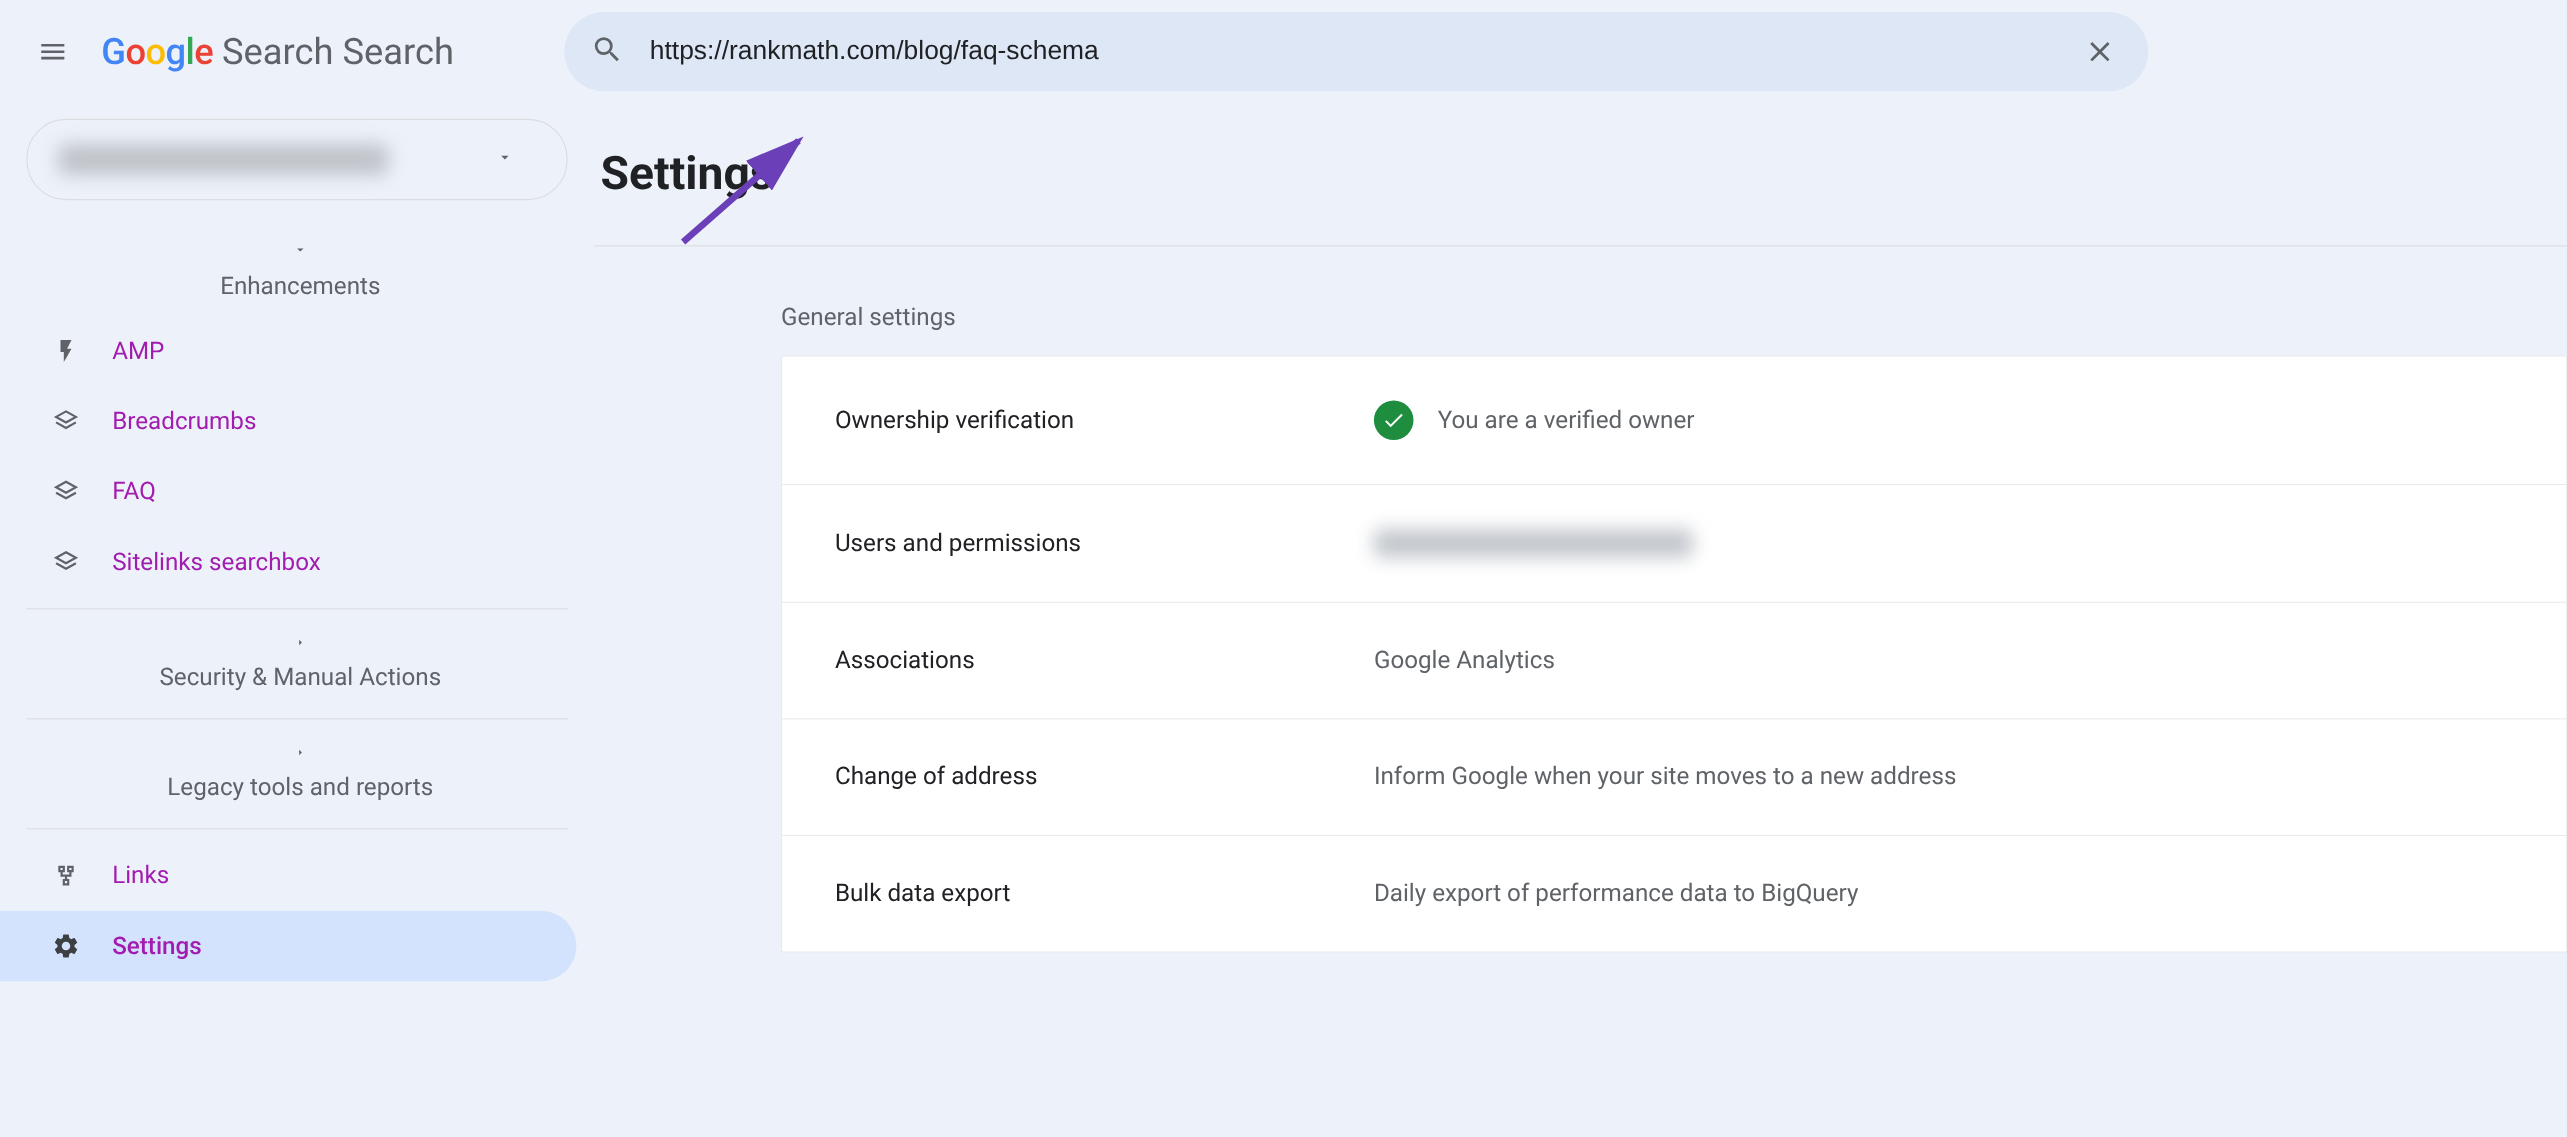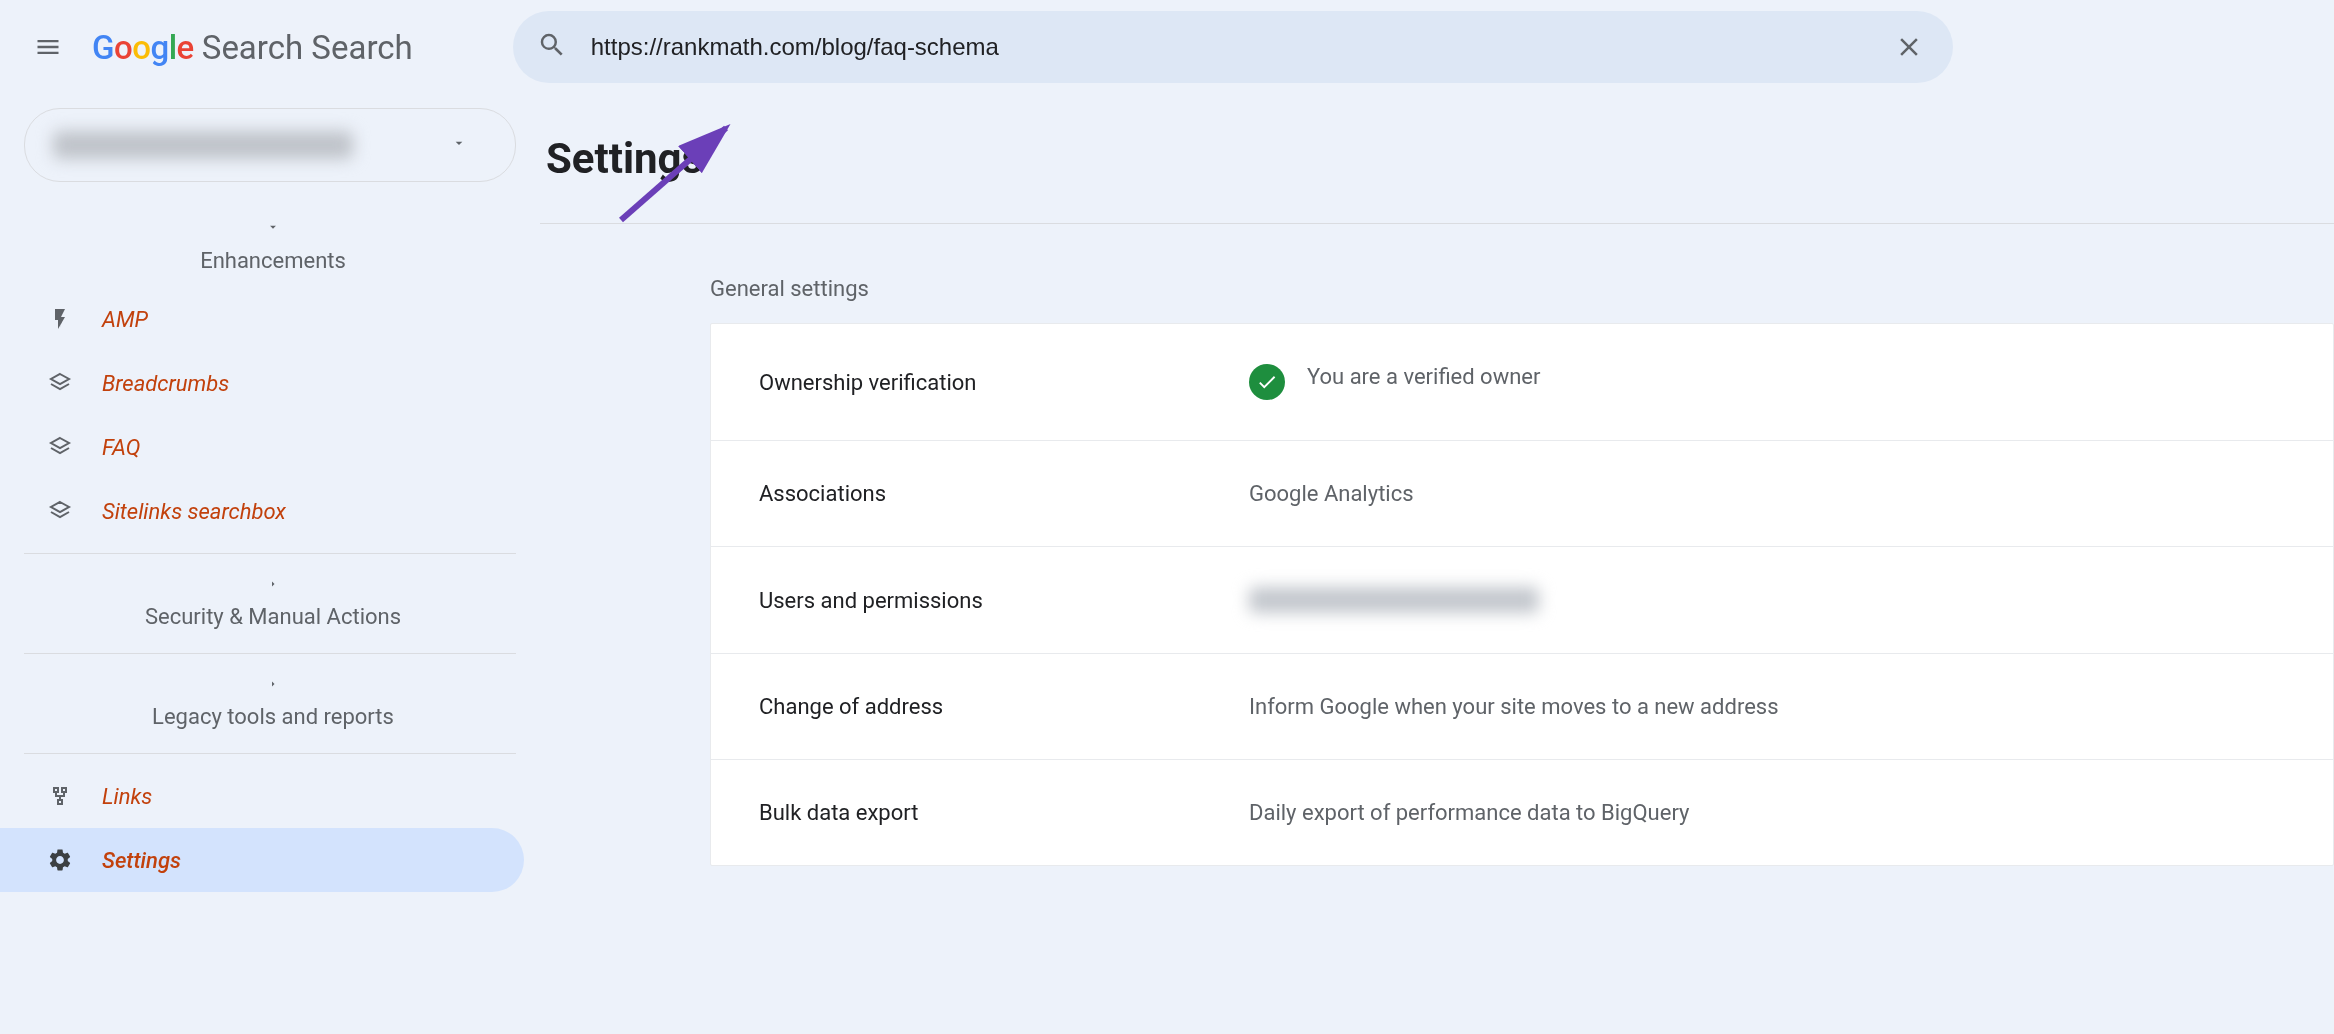--- a/index.html
+++ b/index.html
@@ -124,25 +124,24 @@
   height: 1px;
   background: #dadce0;
   margin: 10px 24px;
 }
 .nav-item {
   display: flex;
   align-items: center;
   gap: 28px;
   padding: 18px 0 18px 46px;
   font-size: 22px;
-  color: #c2410c;
+  color: #a21caf;
   cursor: pointer;
   border-radius: 0 40px 40px 0;
   margin-right: 16px;
-  font-style: italic;
 }
 .nav-item.active {
   background: #d3e3fd;
   font-weight: 500;
 }
 .nav-item .icon {
   width: 28px;
   height: 28px;
   display: flex;
   align-items: center;
@@ -181,20 +180,21 @@
 .settings-row:last-child { border-bottom: none; }
 .row-label {
   width: 490px;
   font-size: 22px;
   color: #202124;
 }
 .row-value {
   font-size: 22px;
   color: #5f6368;
   display: flex;
+  align-items: center;
   gap: 22px;
 }
 .check-circle {
   width: 36px;
   height: 36px;
   background: #1e8e3e;
   border-radius: 50%;
   display: flex;
   align-items: center;
   justify-content: center;
@@ -347,29 +347,29 @@
           <span class="check-circle">
             <svg width="22" height="22" viewBox="0 0 24 24">
                 <path fill="#fff" d="M9 16.17L4.83 12l-1.42 1.41L9 19 21 7l-1.41-1.41z"></path>
               </svg>
           </span>
           <span>You are a verified owner</span>
         </div>
       </div>
 
       <div class="settings-row">
-        <div class="row-label">Associations</div>
-        <div class="row-value">Google Analytics</div>
-      </div>
-
-      <div class="settings-row">
         <div class="row-label">Users and permissions</div>
         <div class="row-value">
           <div class="value-blur"></div>
         </div>
+      </div>
+
+      <div class="settings-row">
+        <div class="row-label">Associations</div>
+        <div class="row-value">Google Analytics</div>
       </div>
 
       <div class="settings-row">
         <div class="row-label">Change of address</div>
         <div class="row-value">Inform Google when your site moves to a new address</div>
       </div>
 
       <div class="settings-row">
         <div class="row-label">Bulk data export</div>
         <div class="row-value">Daily export of performance data to BigQuery</div>

